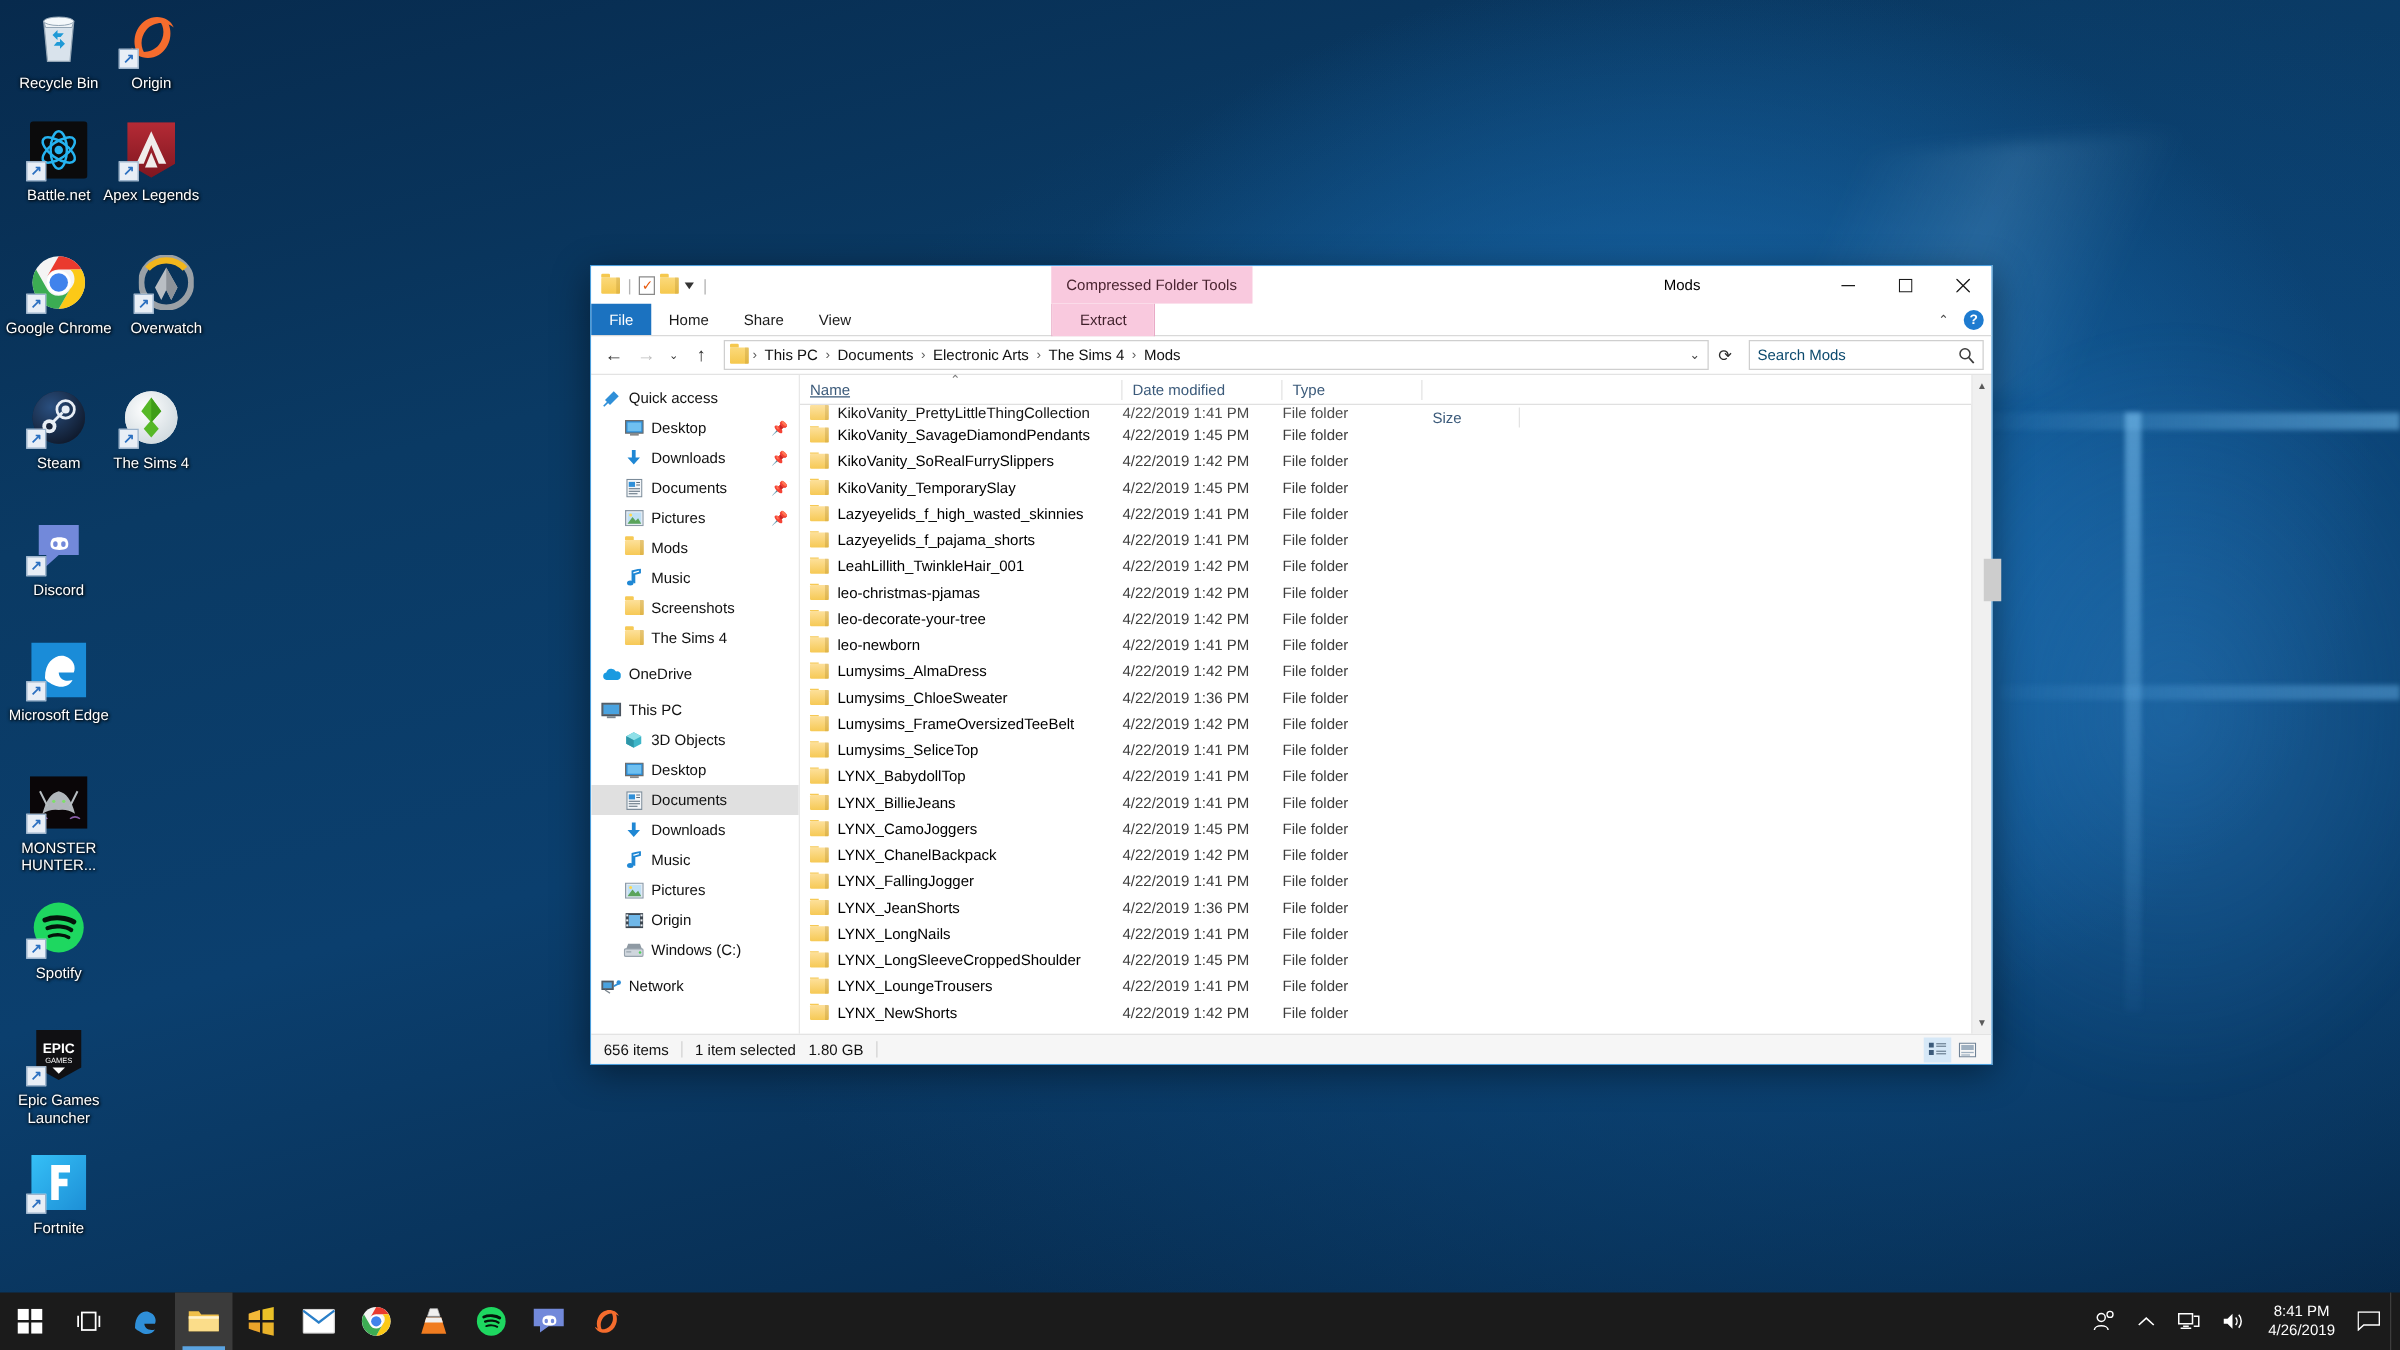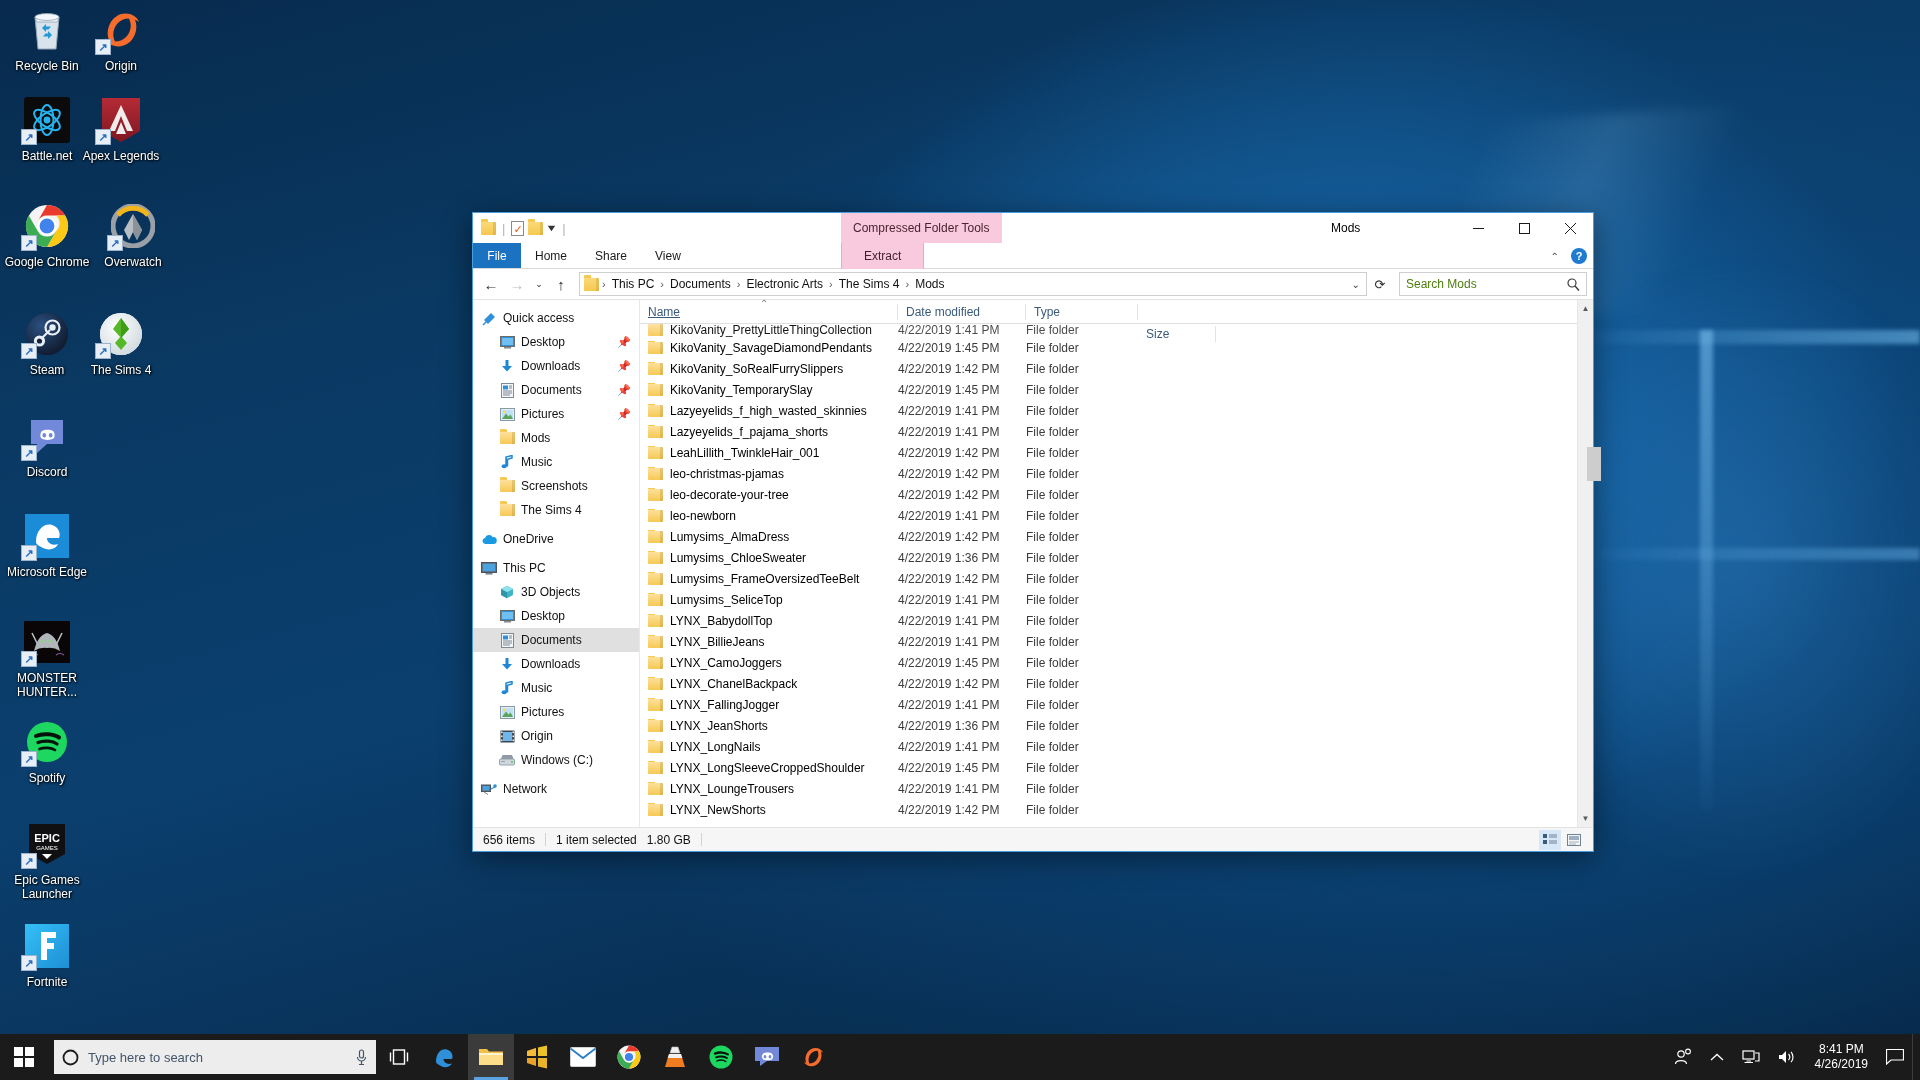--- a/index.html
+++ b/index.html
@@ -177,21 +177,21 @@
   #crumbbox .mini-folder { margin-right:2px; }
   .crumb { padding: 0 5px; font-size:12px; color:#111; line-height:22px; }
   .crumb-sep { color:#5b5b5b; font-size:11px; padding:0 1px; }
   .crumb-tail { margin-left:auto; display:flex; align-items:center; gap:8px; padding-right:2px; }
   .crumb-tail span { color:#444; font-size:10px; }
   #refreshbtn { width:22px; height:24px; display:flex; align-items:center; justify-content:center; color:#2b2b2b; font-size:13px; }
   #searchbox {
     width: 188px; height:24px; border:1px solid #cfcfcf; background:#fff;
     display:flex; align-items:center; padding:0 6px; margin-left:6px;
   }
-  #searchbox .ph { flex:1; color:#4d7c0f; font-size:12px; }
+  #searchbox .ph { flex:1; color:#0c4a6e; font-size:12px; }
 
   
   #wbody { flex:1; display:flex; min-height:0; border-top:1px solid #e3e3e3; }
   #navpane {
     width: 167px; background:#fff; border-right:1px solid #e8e8e8;
     overflow:hidden; padding-top:6px; flex:none;
   }
   .navitem {
     height: 24px; display:flex; align-items:center; gap:6px;
     padding-left: 10px; padding-right:8px; font-size:12px; color:#111;
@@ -1137,31 +1137,20 @@
 <div id="taskbar">
   <div id="startbtn">
     <svg width="20" height="20" viewBox="0 0 20 20">
       <rect x="0" y="0" width="9" height="9" fill="#fff"></rect>
       <rect x="11" y="0" width="9" height="9" fill="#fff"></rect>
       <rect x="0" y="11" width="9" height="9" fill="#fff"></rect>
       <rect x="11" y="11" width="9" height="9" fill="#fff"></rect>
     </svg>
   </div>
 
-  <div id="searchbar">
-    <svg width="17" height="17" viewBox="0 0 17 17">
-      <circle cx="8.5" cy="8.5" r="7" fill="none" stroke="#1b1b1b" stroke-width="1.8"></circle>
-    </svg>
-    <span class="sph">Type here to search</span>
-    <svg width="13" height="17" viewBox="0 0 13 17">
-      <rect x="4.5" y="1" width="4" height="8" rx="2" fill="none" stroke="#44546a" stroke-width="1.2"></rect>
-      <path d="M2.5 8 A4 4 0 0 0 10.5 8" fill="none" stroke="#44546a" stroke-width="1.2"></path>
-      <path d="M6.5 12 V15 M4 15.5 H9" stroke="#44546a" stroke-width="1.2"></path>
-    </svg>
-  </div>
 
   <div class="tbicon">
     <svg width="20" height="18" viewBox="0 0 20 18">
       <rect x="4.5" y="2" width="11" height="14" fill="none" stroke="#fff" stroke-width="1.4"></rect>
       <path d="M1.5 4.5 V13.5 M18.5 4.5 V13.5" stroke="#fff" stroke-width="1.4"></path>
     </svg>
   </div>
 
   <div class="tbicon">
     <svg width="26" height="26" viewBox="0 0 26 26">

